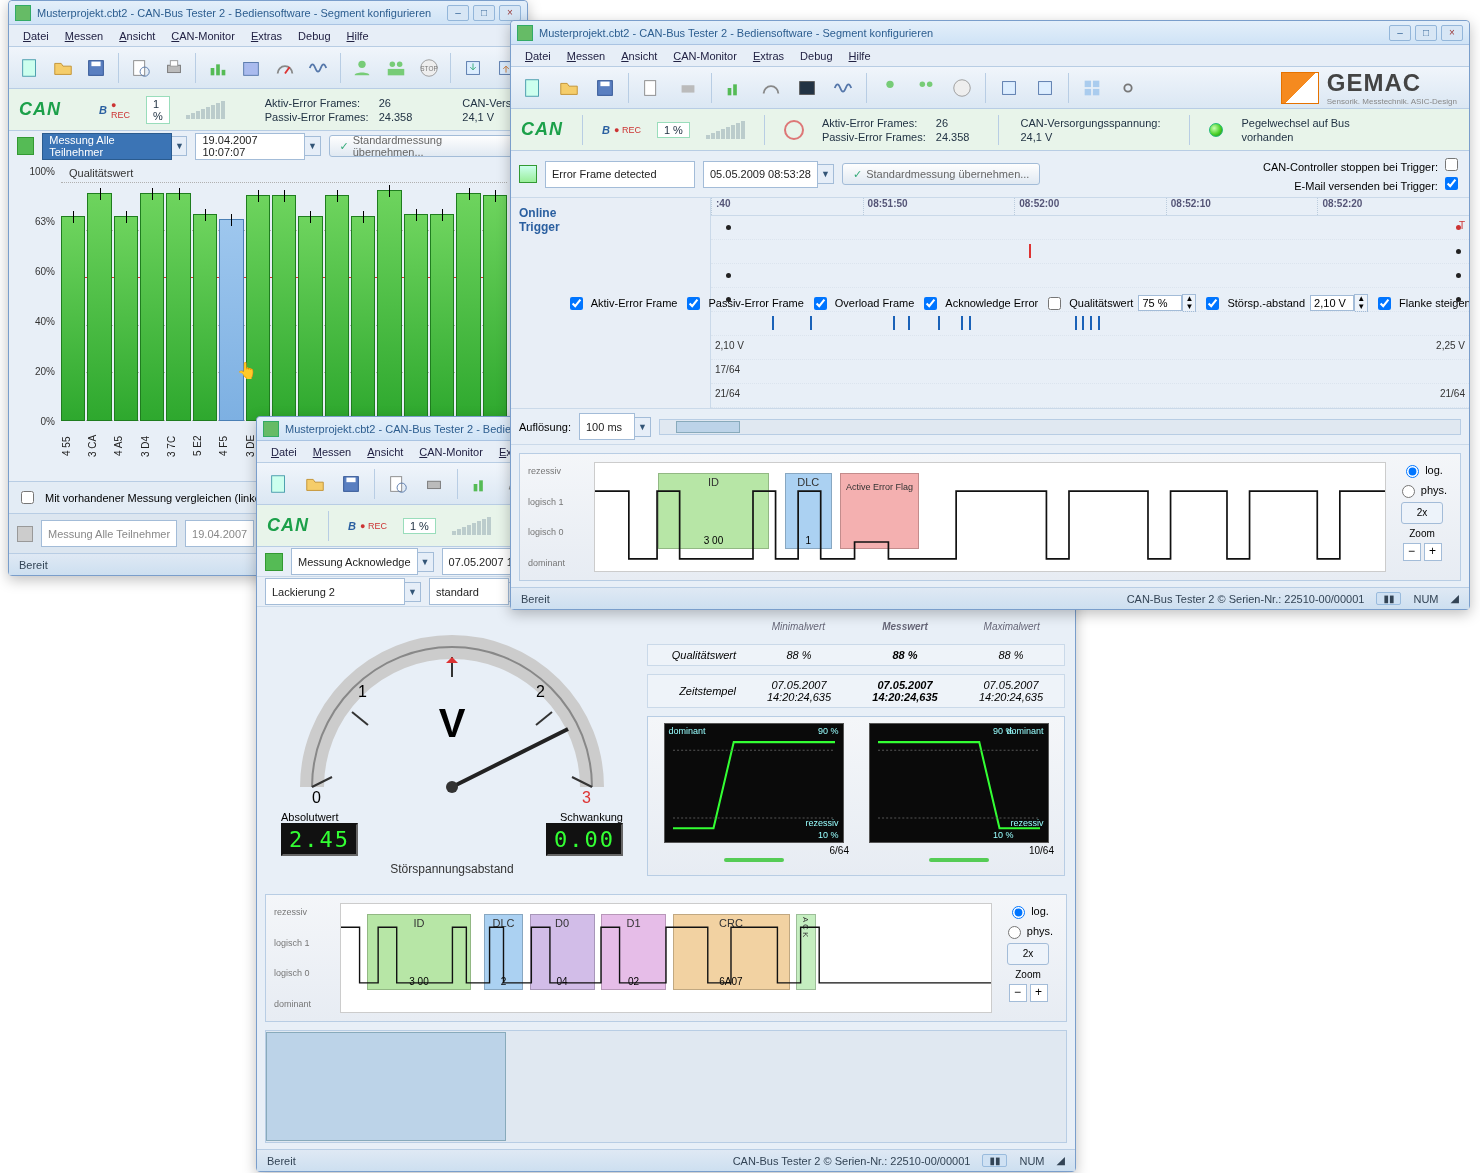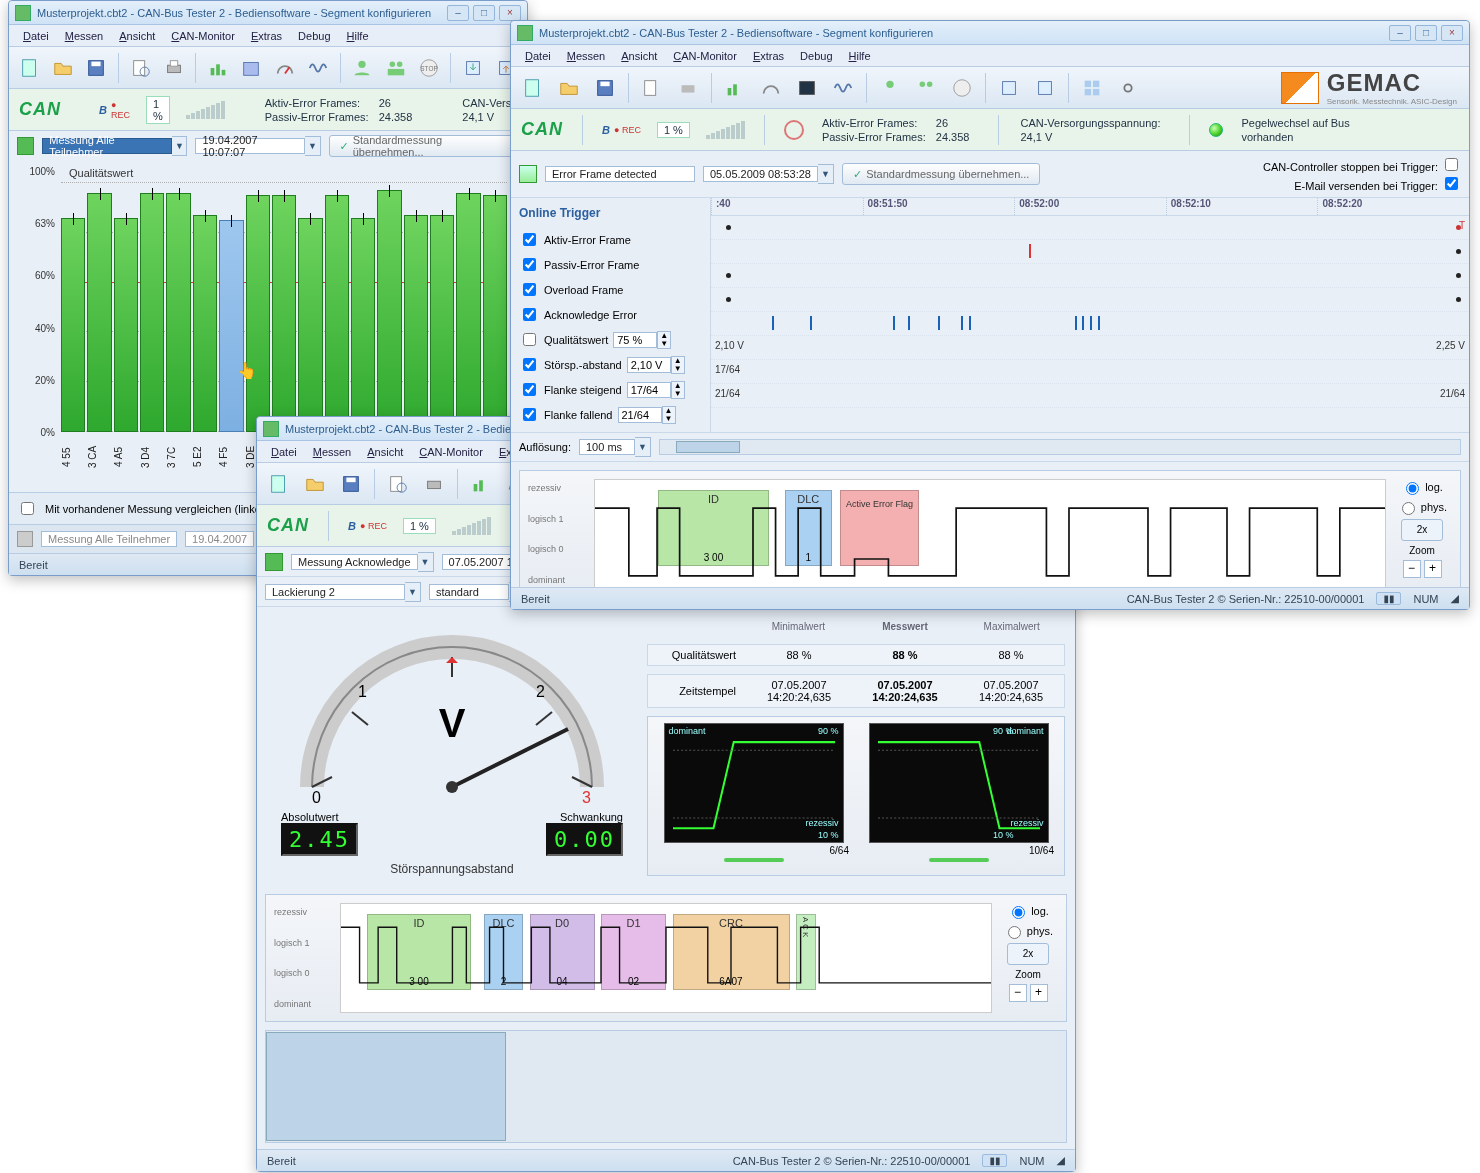--- a/index.html
+++ b/index.html
@@ -34,21 +34,21 @@
 
   .statusbar { height:22px; background:linear-gradient(#dfe9f4,#cddff0); border-top:1px solid #b8cde4; display:flex; align-items:center; padding:0 10px; font-size:11px; color:#345; gap:12px;}
   .statusbar .sp{flex:1}
   .cap { display:inline-block; padding:0 6px; background:#cfe1f3; border:1px solid #9bd; border-radius:2px; font-size:10px;}
 
   .body { flex:1; display:flex; flex-direction:column; overflow:hidden;}
 
   
   .row-a1 { height:30px; display:flex; align-items:center; padding:4px 8px; gap:8px;}
   .combo { display:flex; align-items:center;}
-  .combo-field { background:#3b74b5; color:#fff; border:1px solid #2a5b8f; padding:2px 6px; font-size:11px; height:16px; display:flex; align-items:center;}
+  .combo-field { background:#3b74b5; color:#fff; border:1px solid #2a5b8f; padding:2px 6px; font-size:11px; height:27px; display:flex; align-items:center;}
   .combo-field.light { background:#fff; color:#222; border-color:#a3bcd8;}
   .chev { width:16px; height:20px; border:1px solid #a3bcd8; border-left:0; background:#e6eef8; text-align:center; font-size:9px; line-height:18px; cursor:pointer; color:#357;}
   .btn { background:linear-gradient(#fefefe,#e0e9f2); border:1px solid #a3bcd8; border-radius:3px; height:22px; padding:0 10px; font-size:11px; color:#666; cursor:pointer; display:flex; align-items:center; gap:4px;}
 
   .chart-area { flex:1; position:relative; padding:10px 20px 10px 54px; }
   .y-axis { position:absolute; left:0; top:10px; bottom:60px; width:50px;}
   .y-axis div { position:absolute; right:4px; font-size:10px; color:#333; transform:translateY(50%);}
   .grid { position:absolute; left:52px; right:20px; top:22px; bottom:60px;}
   .grid .gl { position:absolute; left:0; right:0; border-top:1px dotted #b0b0b0;}
   .grid .rl { position:absolute; left:0; right:0; border-top:1.5px solid #d33;}
@@ -67,21 +67,21 @@
   .row-b1 { height:30px; display:flex; align-items:center; padding:4px 8px; gap:8px; border-bottom:1px solid #cad9e9;}
   .gauge-area { display:flex; padding:10px; gap:10px;}
   .gauge-left { width:370px; display:flex; flex-direction:column; align-items:center; }
   .gauge { width:340px; height:190px; position:relative;}
   .gauge svg { width:100%; height:100%;}
   .dig { background:#111; color:#3f3; font-family:monospace; font-size:22px; padding:2px 6px; border:2px inset #666; letter-spacing:2px;}
   .gauge-labels { width:100%; display:flex; justify-content:space-between; font-size:11px; padding:4px 14px 0;}
   .gauge-caption{font-size:12px; color:#333; padding-top:6px;}
 
   .vals-panel{flex:1; display:flex; flex-direction:column; gap:8px;}
-  .vals-row{display:flex; gap:8px; align-items:center; background:#eef3f9; border:1px solid #cad9e9; padding:4px;}
+  .vals-row{display:flex; gap:8px; align-items:center; background:#eef3f9; border:1px solid #cad9e9; padding:4px;font-style:italic;}
   .vals-row .lbl{width:90px; font-size:11px; text-align:right; padding-right:6px;}
   .vals-row .v{flex:1; text-align:center; font-size:11px;}
   .vals-row .hdr{flex:1; text-align:center; font-size:10px; color:#667;}
   .scope{flex:1; background:linear-gradient(#f4f6f9,#e7ecf3); border:1px solid #b8cde4; padding:6px; display:flex; gap:6px;}
   .scope-screen{ width:180px; height:120px; background:#0a0a0a; border:1px solid #555; position:relative;}
   .scope-screen .txt{position:absolute; top:2px; color:#9ff; font-size:9px;}
   .scope-screen .trace{position:absolute; inset:8px; }
 
   .wave-panel { margin:8px; border:1px solid #b8cde4; background:linear-gradient(#f4f6f9,#e7ecf3); padding:8px; display:flex; gap:6px;}
   .wave-left{ width:60px; display:flex; flex-direction:column; justify-content:space-between; font-size:9px; color:#777; padding:4px 0;}
@@ -89,21 +89,21 @@
   .wave-right{ width:60px; display:flex; flex-direction:column; align-items:center; gap:4px; font-size:10px;}
   .seg{ position:absolute; top:10px; bottom:22px; border:1px solid rgba(0,0,0,.2); display:flex; align-items:flex-end; justify-content:center; font-size:10px; padding-bottom:2px;}
   .seg .nm{ position:absolute; top:2px; font-size:11px; color:#333;}
   .sbtn{ width:42px; height:22px; border:1px solid #a3bcd8; background:#edf3fa; border-radius:3px; font-size:10px; text-align:center; line-height:20px; cursor:pointer;}
   .zoom-pm{ display:flex; gap:3px;}
   .pm{ width:18px; height:18px; border:1px solid #a3bcd8; background:#fff; font-size:12px; text-align:center; line-height:15px; cursor:pointer;}
 
   
   .row-c { display:flex; align-items:center; padding:4px 8px; gap:8px; font-size:11px;}
   .trig-body{ flex:1; display:flex;}
-  .trig-left{ width:200px; border-right:1px solid #cad9e9; padding:8px; font-size:11px; display:flex; flex-direction:column; gap:6px; background:#e8eef6;}
+  .trig-left{ width:200px; border-right:1px solid #cad9e9; padding:8px; font-size:11px; display:flex; flex-direction:row; gap:6px; background:#e8eef6;}
   .trig-left h4{ margin:0 0 4px; font-size:12px; color:#2a5fa0;}
   .trig-left label { display:flex; align-items:center; gap:5px; white-space:nowrap;}
   .spin{ display:flex; align-items:center;}
   .spin input{ width:44px; font-size:11px; border:1px solid #a3bcd8; padding:1px 3px;}
   .spin .ud{ width:14px; height:18px; border:1px solid #a3bcd8; background:#edf3fa; font-size:8px; line-height:8px; display:flex; flex-direction:column; cursor:pointer;}
   .spin .ud span{flex:1; text-align:center;}
   .trig-right{ flex:1; display:flex; flex-direction:column;}
   .tl-head{ height:18px; display:flex; border-bottom:1px solid #cad9e9; font-size:10px; color:#557;}
   .tl-head div{flex:1; padding-left:4px; border-left:1px dotted #bcd;font-weight:bold;}
   .tl-row{ height:24px; border-bottom:1px dotted #dbe4ee; position:relative;}

